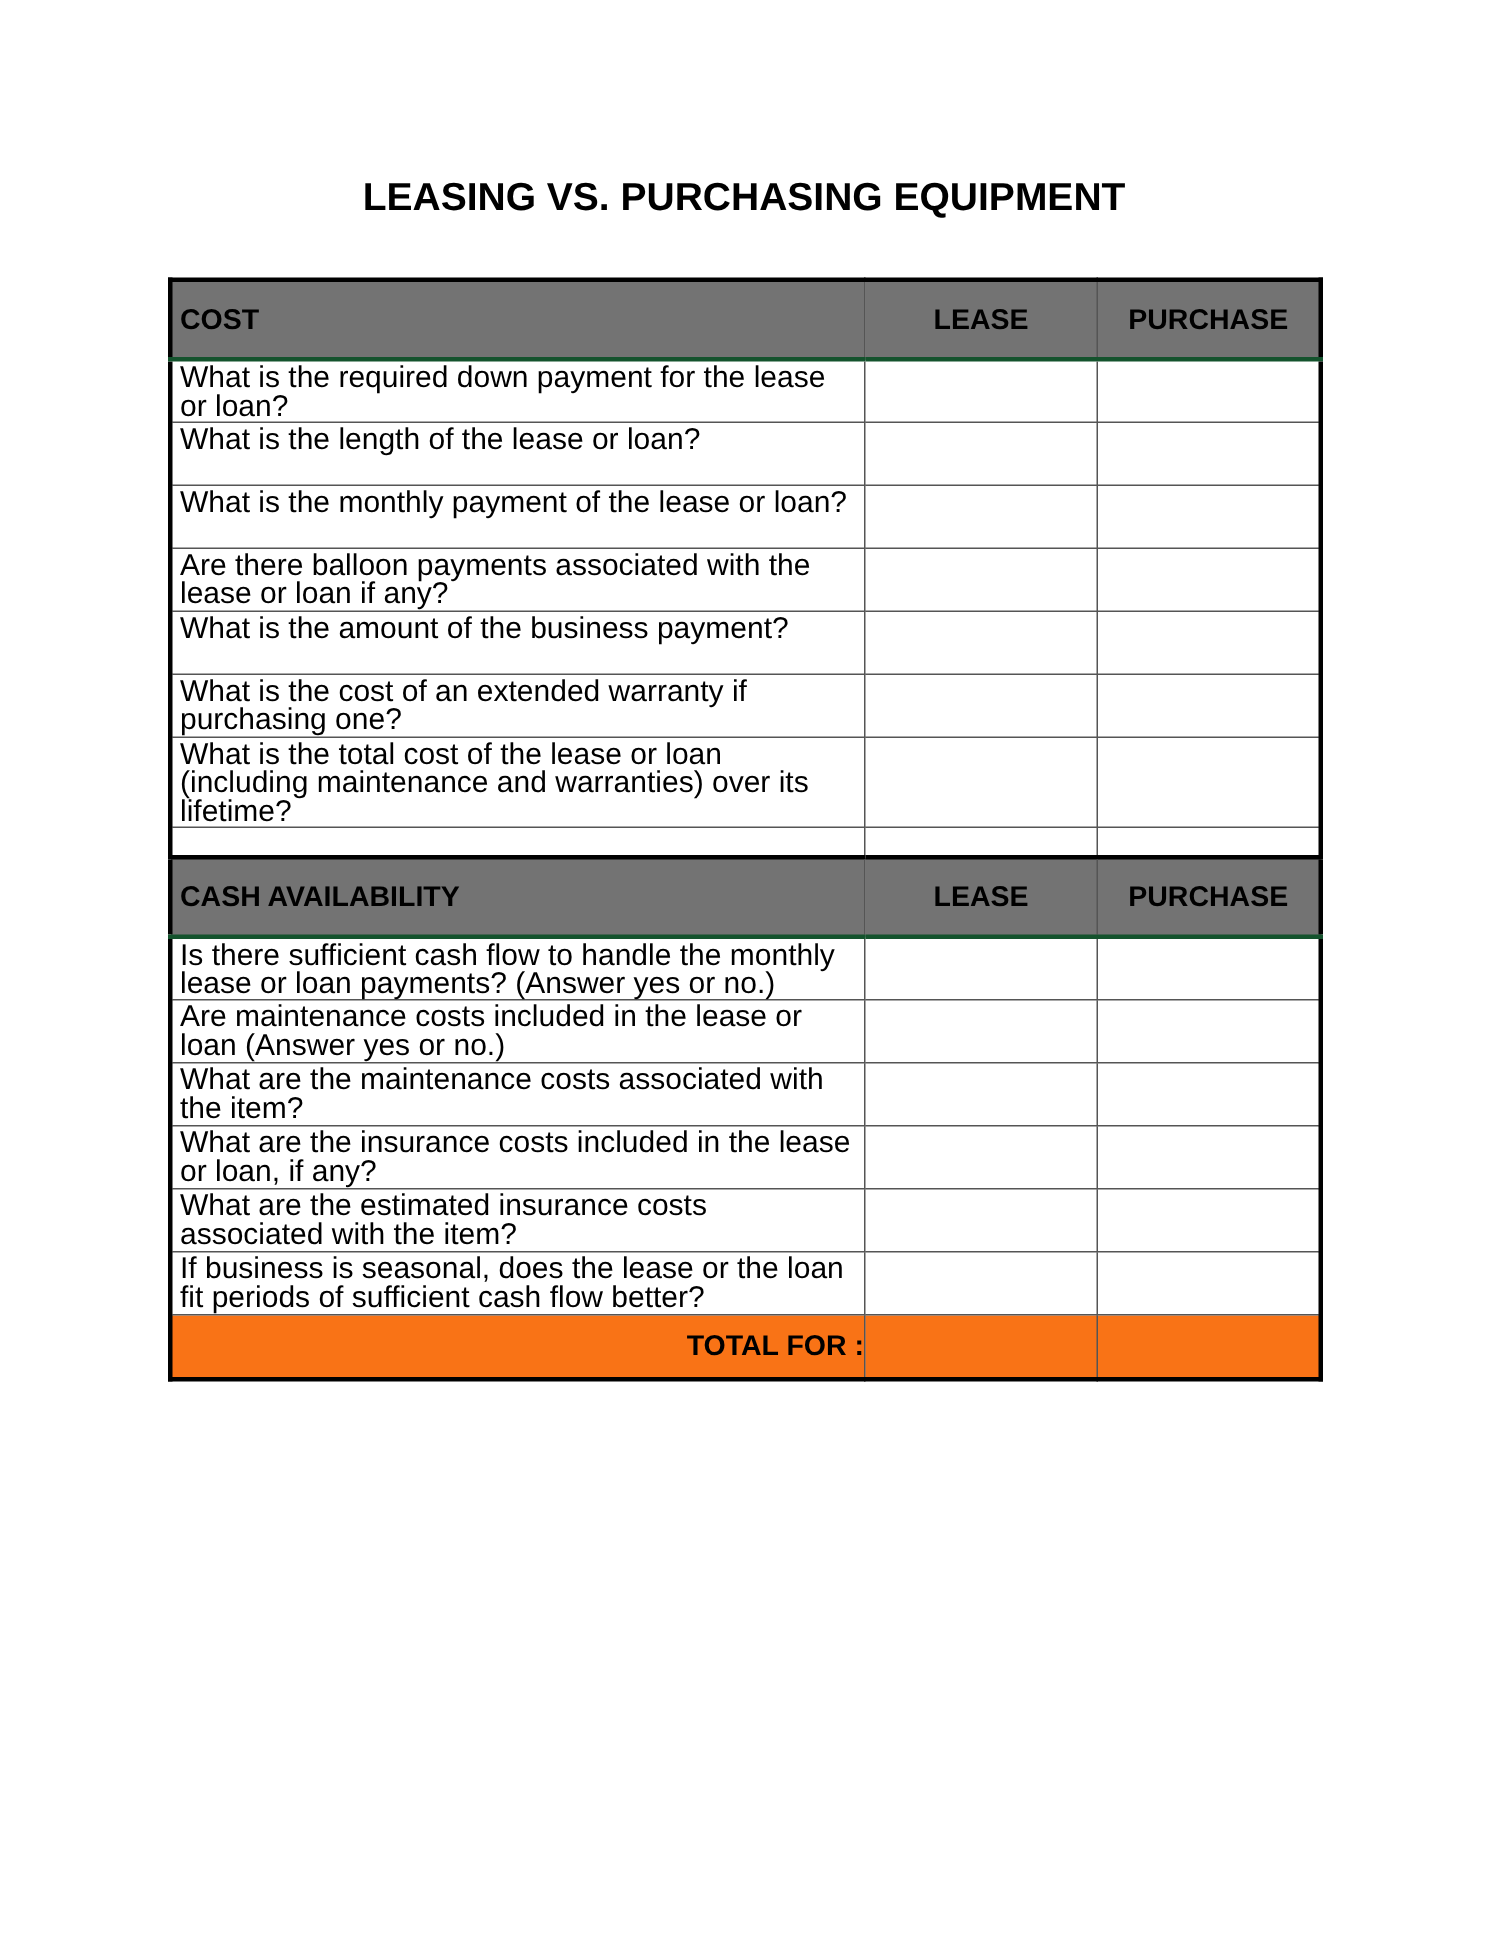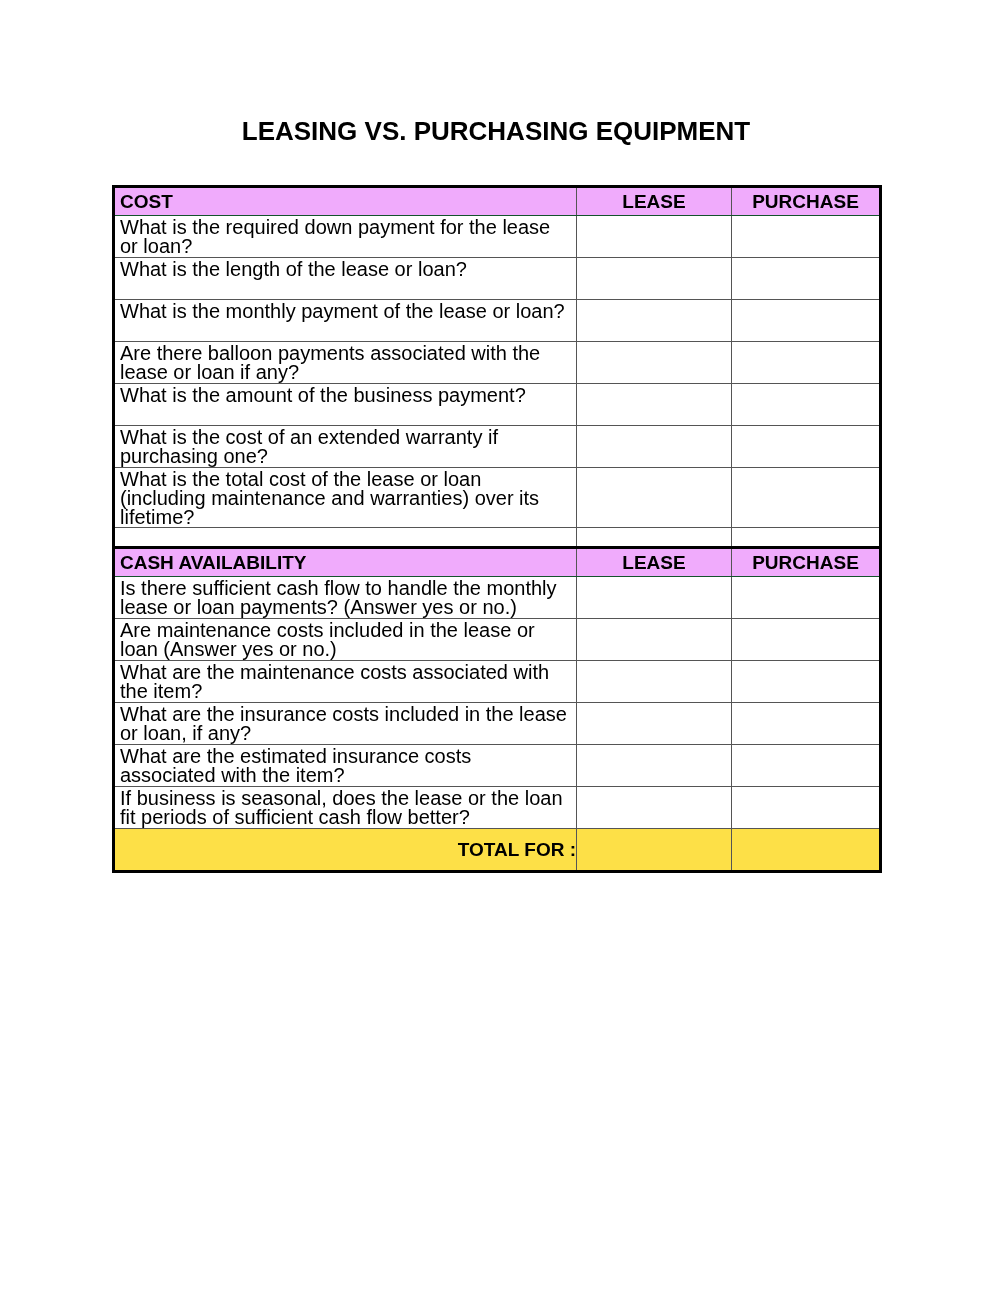--- a/index.html
+++ b/index.html
@@ -4,25 +4,25 @@
 <style>
   html, body { margin: 0; padding: 0; background: #ffffff; }
   body { width: 1000px; height: 1290px; position: relative; font-family: "Liberation Sans", sans-serif; color: #000; }
   .title { position: absolute; left: 0; width: 992px; top: 116px; text-align: center; font-weight: bold; font-size: 26px; letter-spacing: 0px; }
   table.form { position: absolute; left: 112px; top: 185px; width: 767px; border-collapse: collapse; border: 3px solid #000; table-layout: fixed; }
   table.form col.q { width: 463px; }
   table.form col.l { width: 155px; }
   table.form col.p { width: 149px; }
   table.form td { border: 1px solid #555; padding: 0 5px; vertical-align: top; font-size: 20px; line-height: 19px; height: 42px; box-sizing: border-box; }
   table.form td.q { padding-top: 2px; }
-  tr.head td { background: #f0abfc; height: 29px; vertical-align: middle; font-weight: bold; font-size: 19px; border-bottom: 1px solid #14532d; }
+  tr.head td { background: #737373; height: 53px; vertical-align: middle; font-weight: bold; font-size: 19px; border-bottom: 3px solid #14532d; }
   tr.head td.colh { text-align: center; }
   tr.head.second td { border-top: 3px solid #000; }
   tr.spacer td { height: 20px; }
-  tr.total td { background: #fde047; height: 43px; vertical-align: middle; font-weight: bold; font-size: 19px; }
+  tr.total td { background: #f97316; height: 43px; vertical-align: middle; font-weight: bold; font-size: 19px; }
   tr.total td.label { text-align: right; padding-right: 0; }
   td.ans { background: #fff; }
 </style>
 </head>
 <body>
 
 <div class="title">LEASING VS. PURCHASING EQUIPMENT</div>
 
 <table class="form">
   <colgroup>

